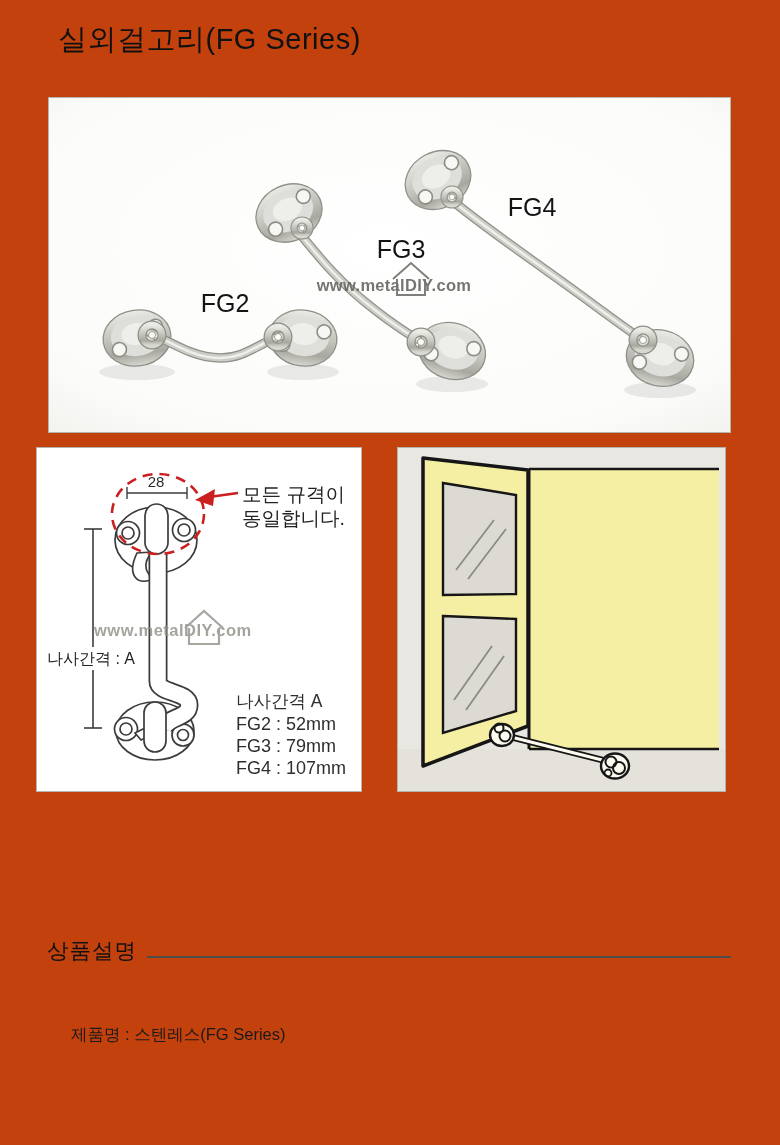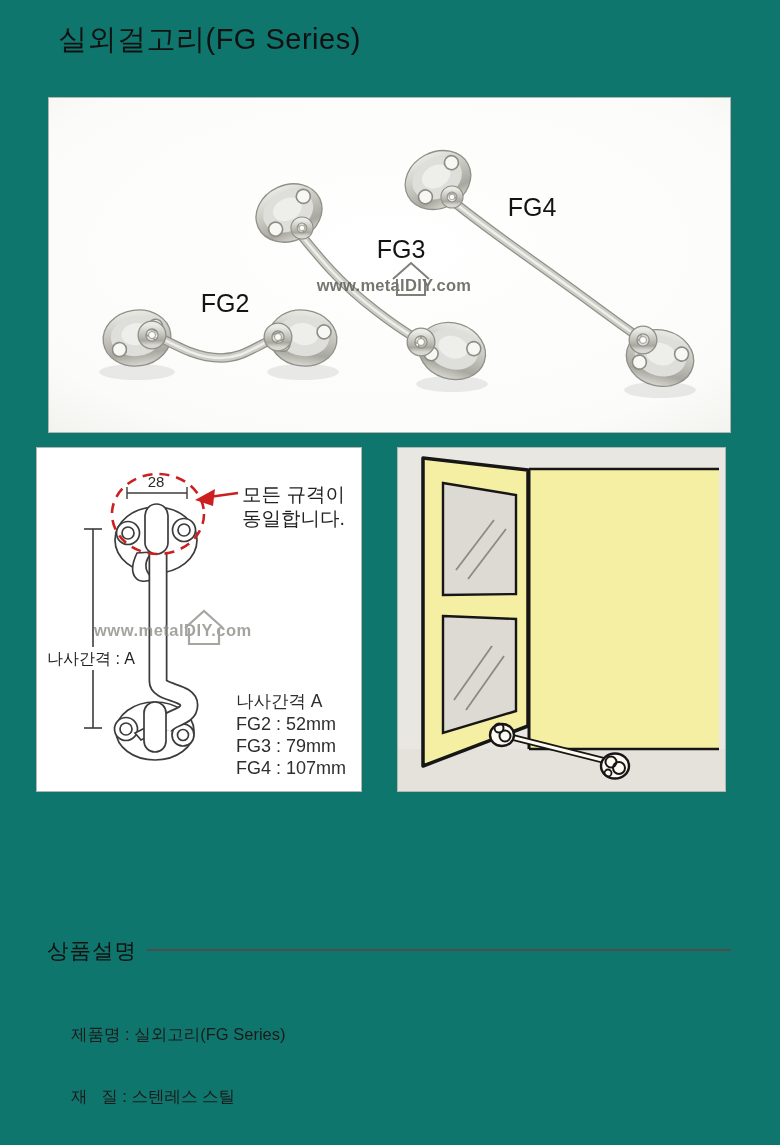--- a/index.html
+++ b/index.html
@@ -1,24 +1,24 @@
 <!DOCTYPE html>
 <html><head>
 <meta charset="utf-8">
 <style>
   html,body{margin:0;padding:0;background:#ffffff;}
   body{font-family:"Liberation Sans","DejaVu Sans",sans-serif;}
-  .page{position:relative;width:780px;height:1145px;background:#0f766e;overflow:hidden;}
+  .page{position:relative;width:780px;height:1145px;background:#c2410c;overflow:hidden;}
   .page-title{position:absolute;left:58px;top:20px;font-size:29px;font-weight:500;color:#111;letter-spacing:0.5px;}
   .panel{position:absolute;border:1px solid #b4b4b0;background:#fff;box-sizing:border-box;}
   .photo-panel{left:48px;top:97px;width:683px;height:336px;}
   .diagram-panel{left:36px;top:447px;width:326px;height:345px;}
   .illo-panel{left:397px;top:447px;width:329px;height:345px;}
   .panel svg{display:block;width:100%;height:100%;}
-  .desc-heading-row{position:absolute;left:47px;top:936px;width:684px;display:flex;align-items:flex-start;}
+  .desc-heading-row{position:absolute;left:47px;top:936px;width:684px;display:flex;align-items:center;}
   .desc-heading{font-size:21.5px;font-weight:500;color:#111;letter-spacing:1px;white-space:pre;}
   .heading-rule{flex:1;height:0;border-top:2px solid #4d4d4d;margin:13px 0 0 10px;}
   .desc-lines{position:absolute;left:71px;top:983px;font-size:16.5px;line-height:20.6px;color:#1a1a1a;white-space:pre;}
   .desc-line{white-space:pre;}
   text{font-family:"Liberation Sans","DejaVu Sans",sans-serif;}
 </style>
 </head>
 <body>
 
 <div class="page">
@@ -207,22 +207,21 @@
       </g>
     </svg>
   </div>
 
   <div class="desc-heading-row">
     <span class="desc-heading">상품설명</span>
     <span class="heading-rule"></span>
   </div>
 
   <div class="desc-lines">
-    <div class="desc-line">제품명 : 실외고리(FG Series)</div>
-    <div class="desc-line">재   질 : 스텐레스 스틸</div>
+    <div class="desc-line">제품명 : 스텐레스(FG Series)</div>
     
     
     
     
     
   </div>
 
 </div>
 
 </body></html>

